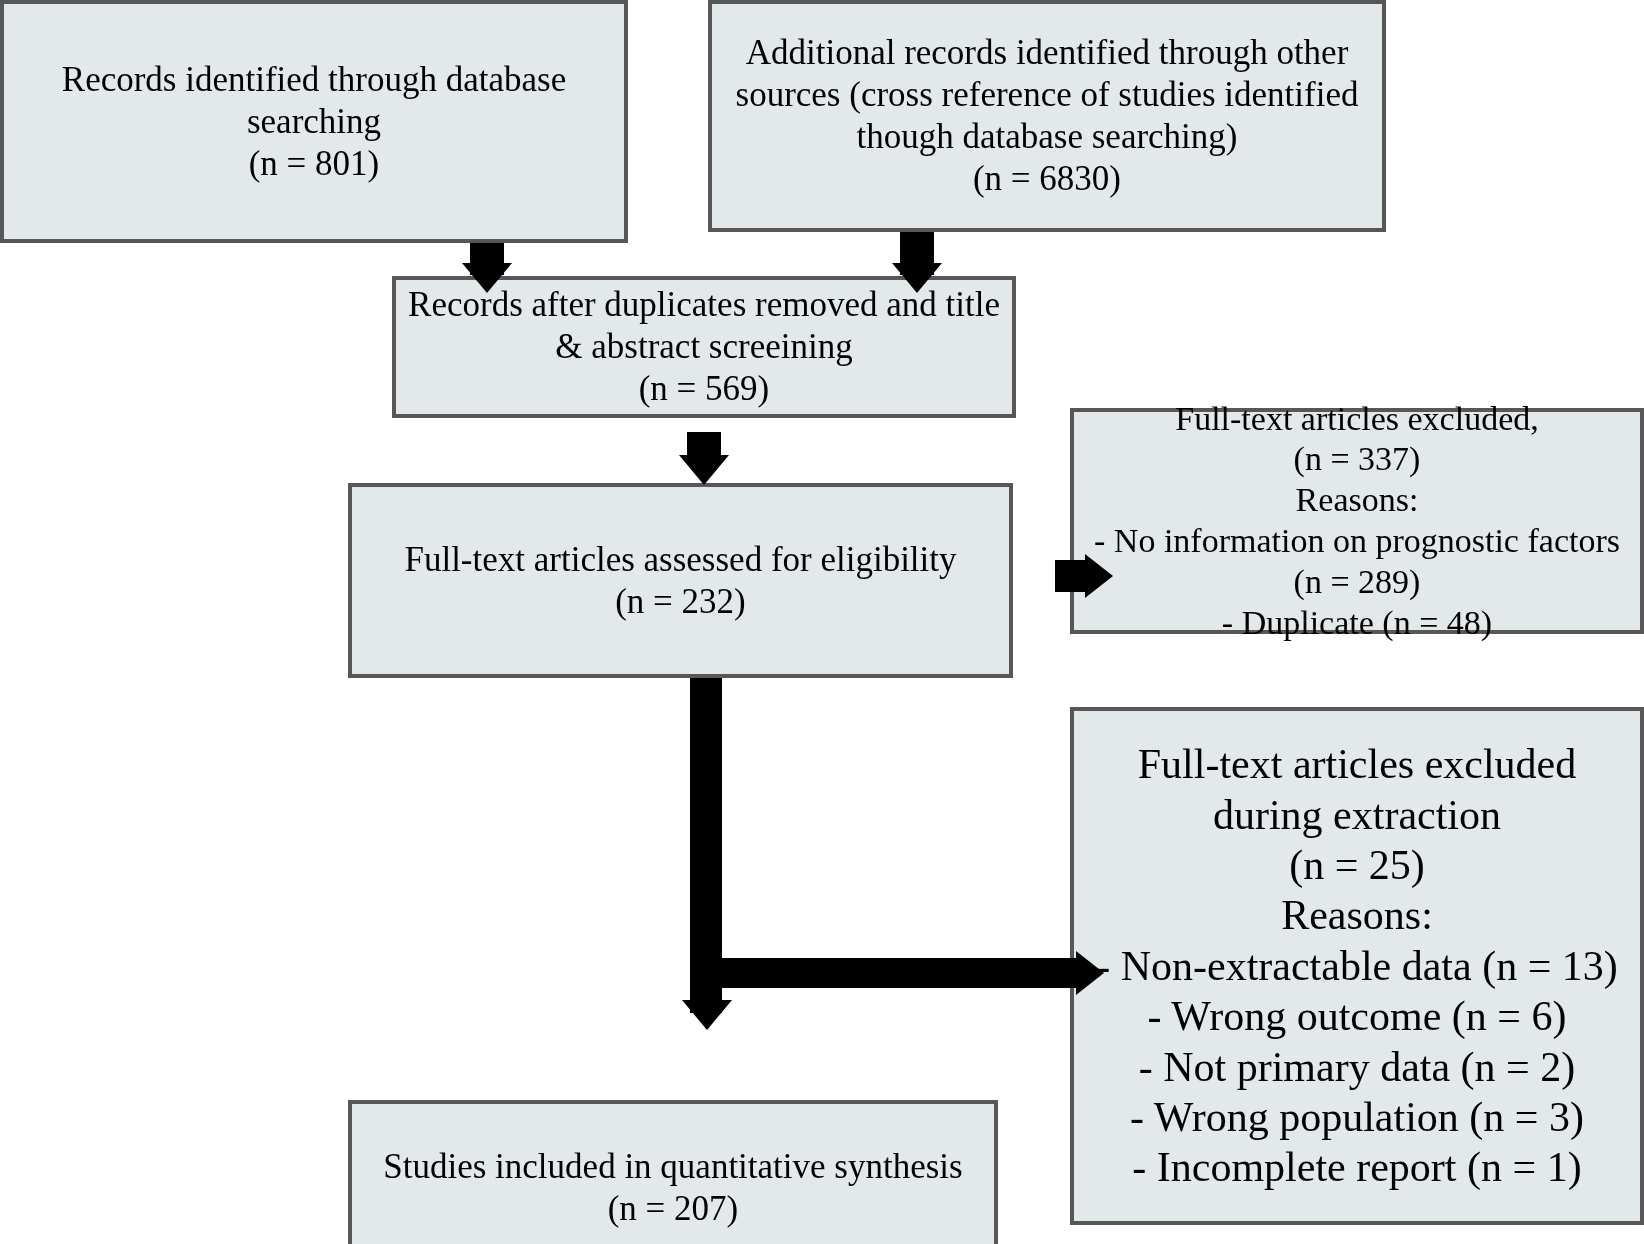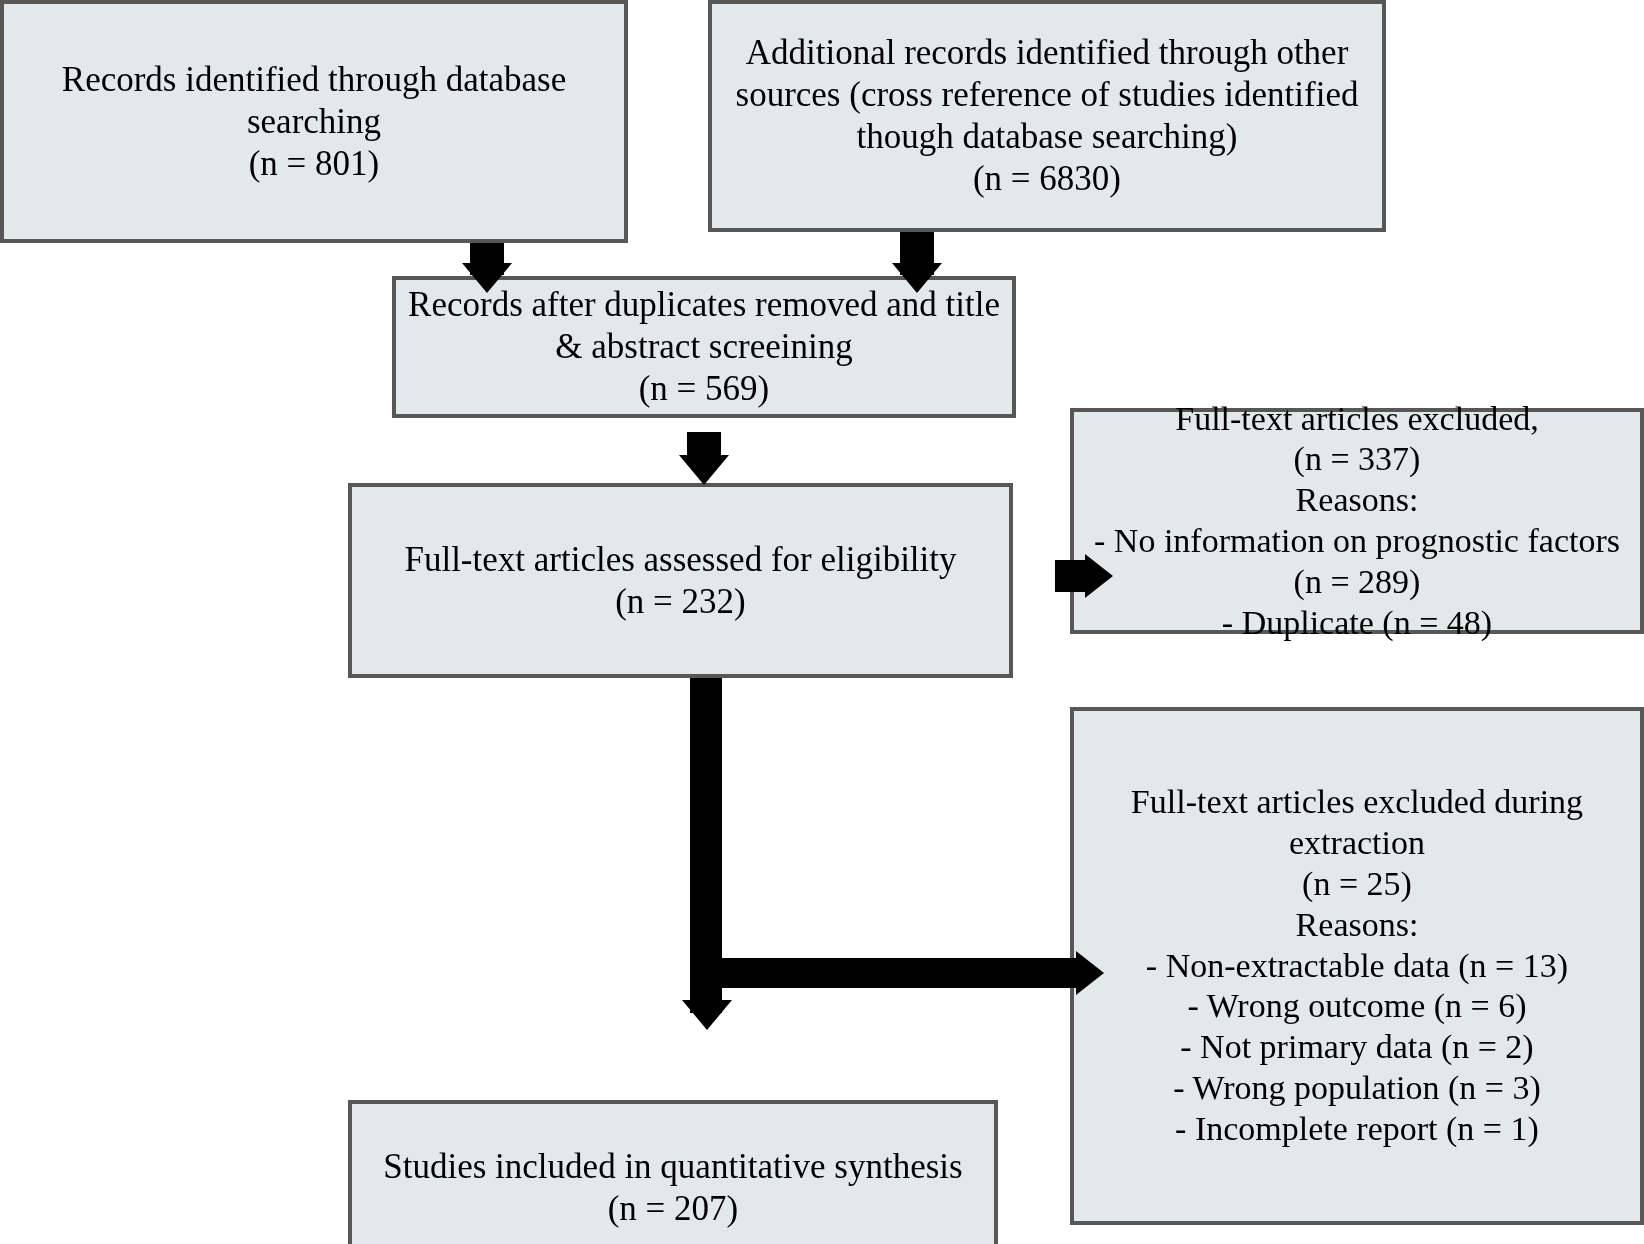--- a/index.html
+++ b/index.html
@@ -35,21 +35,21 @@
     width: 100%;
     white-space: pre-line;
   }
 
   
   #node-db-search      { left: 0px;    top: 0px;    width: 628px; height: 243px;  font-size: 35px; }
   #node-other-sources  { left: 708px;  top: 0px;    width: 678px; height: 232px;  font-size: 35px; justify-content: flex-end; }
   #node-after-dupes    { left: 348px;  top: 276px;  width: 624px; height: 142px;  font-size: 35px; margin-left: 44px; }
   #node-eligibility    { left: 348px;  top: 483px;  width: 665px; height: 195px;  font-size: 35px; justify-content: center; }
   #node-excluded-1     { left: 1070px; top: 408px;  width: 574px; height: 226px;  font-size: 34px; }
-  #node-excluded-2     { left: 1070px; top: 707px;  width: 574px; height: 518px;  font-size: 34px; }
+  #node-excluded-2     { left: 1070px; top: 707px;  width: 574px; height: 518px;  font-size: 42px; }
   #node-included       { left: 348px;  top: 1100px; width: 650px; height: 175px;  font-size: 35px; }
 
   
   .edge { position: absolute; }
   .v-shaft {
     position: absolute;
     background: #000000;
   }
   .v-head {
     position: absolute;

